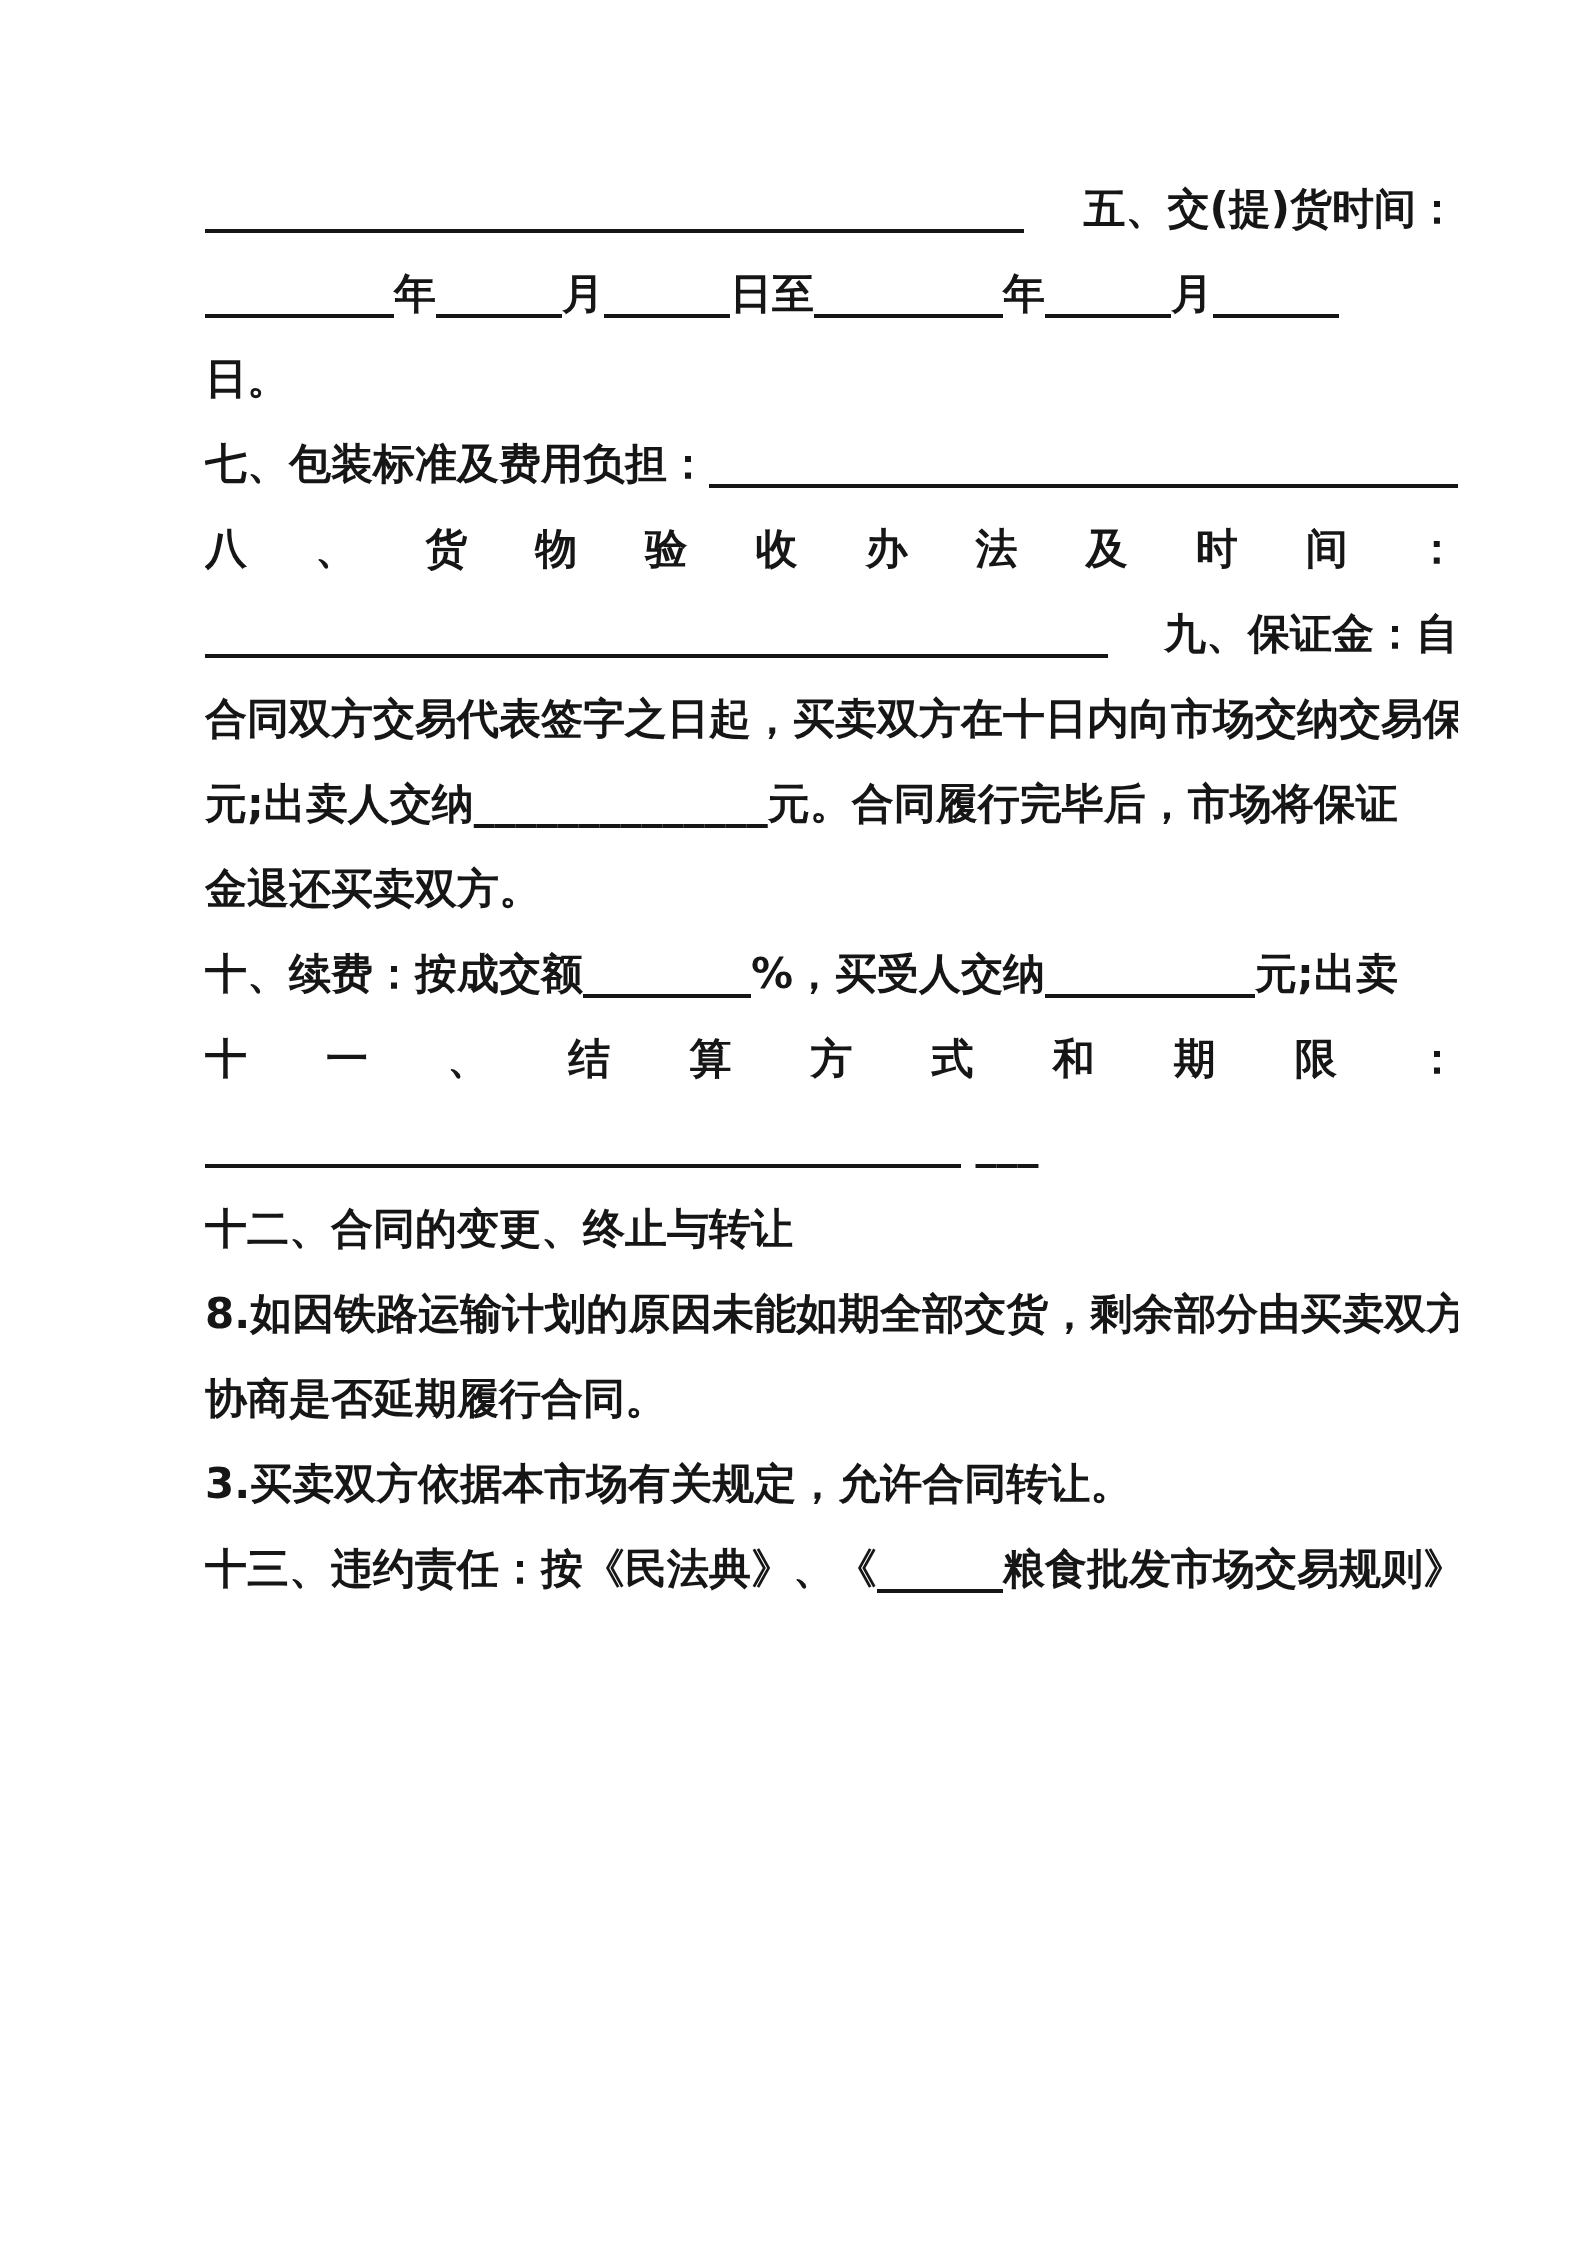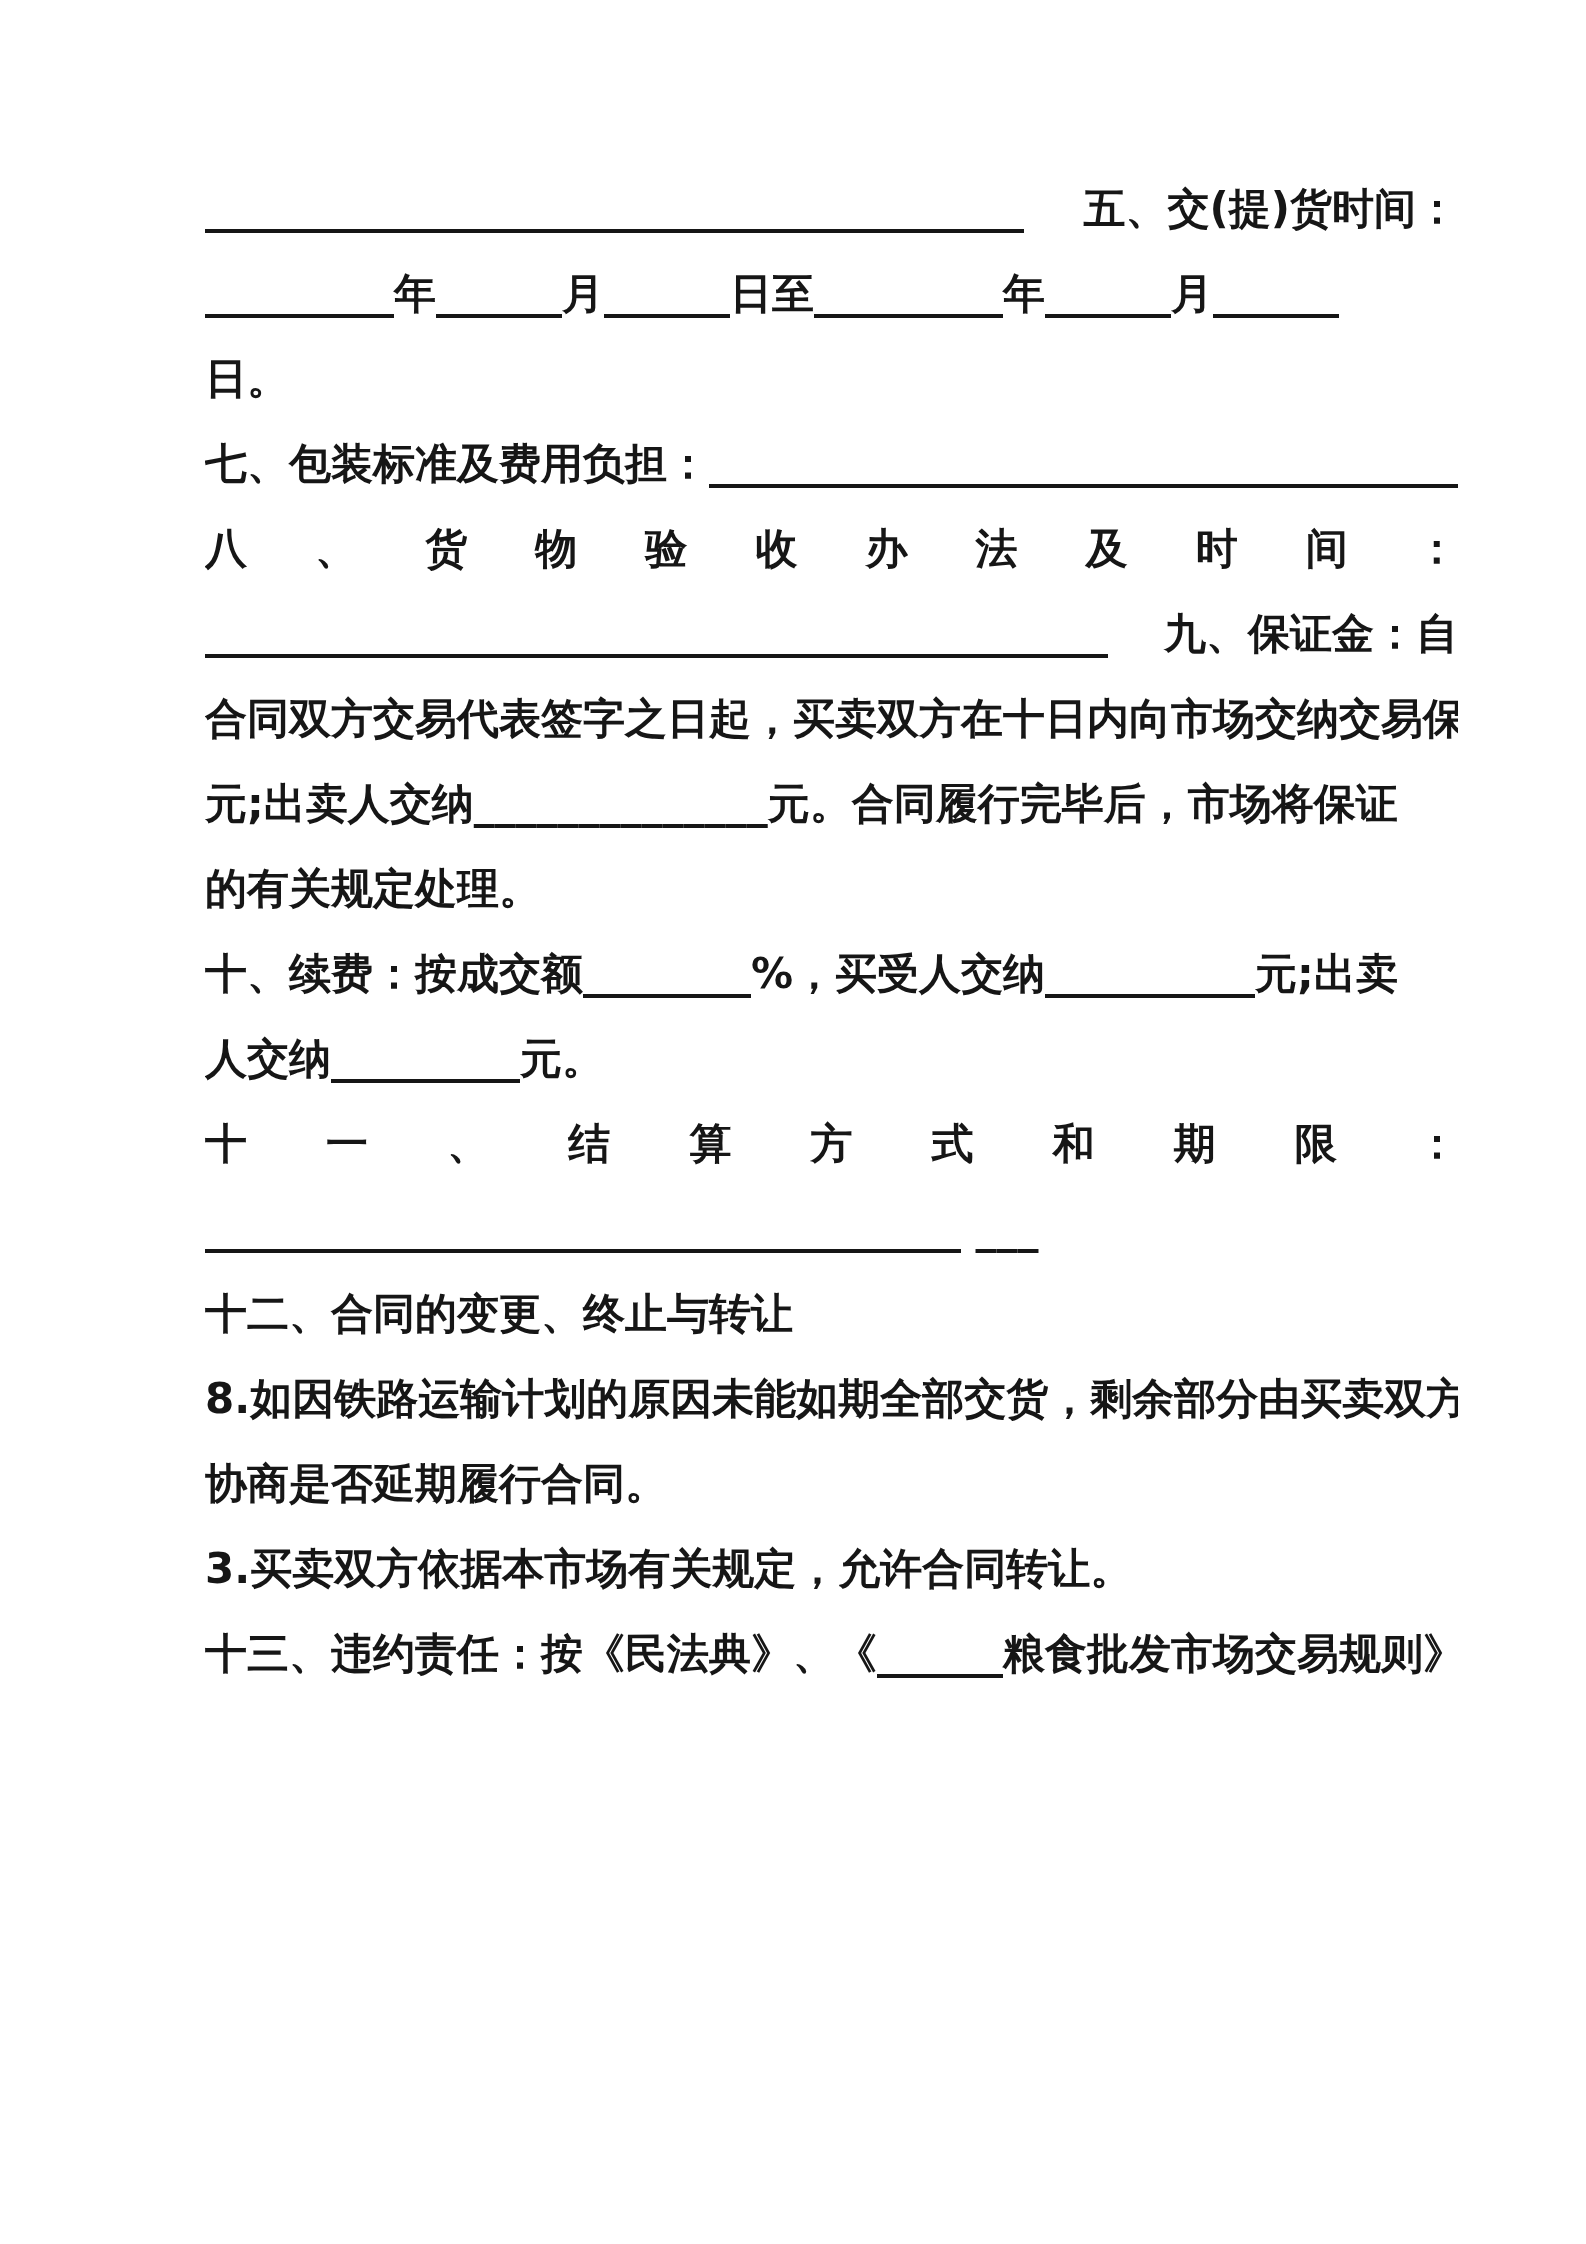--- a/index.html
+++ b/index.html
@@ -76,24 +76,23 @@
         <span>：</span>
       </div>
 
     <div class="line flexline">
       <span class="fill">___________________________________________</span>
       <span class="labelspan">九、保证金：自</span>
     </div>
 
     <div class="line">合同双方交易代表签字之日起，买卖双方在十日内向市场交纳交易保</div>
     <div class="line">元;出卖人交纳______________元。合同履行完毕后，市场将保证</div>
-    <div class="line">的有关规定处理。</div>
+    <div class="line">金退还买卖双方。</div>
 
     <div class="line">十、续费：按成交额________%，买受人交纳__________元;出卖</div>
-    <div class="line">人交纳_________元。</div>
 
     <div class="line spread">
         <span>十</span>
         <span>一</span>
         <span>、</span>
         <span>结</span>
         <span>算</span>
         <span>方</span>
         <span>式</span>
         <span>和</span>

